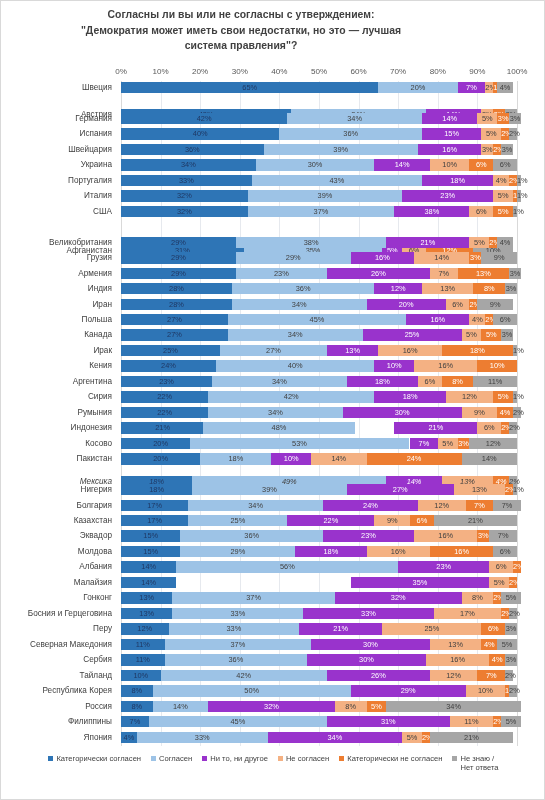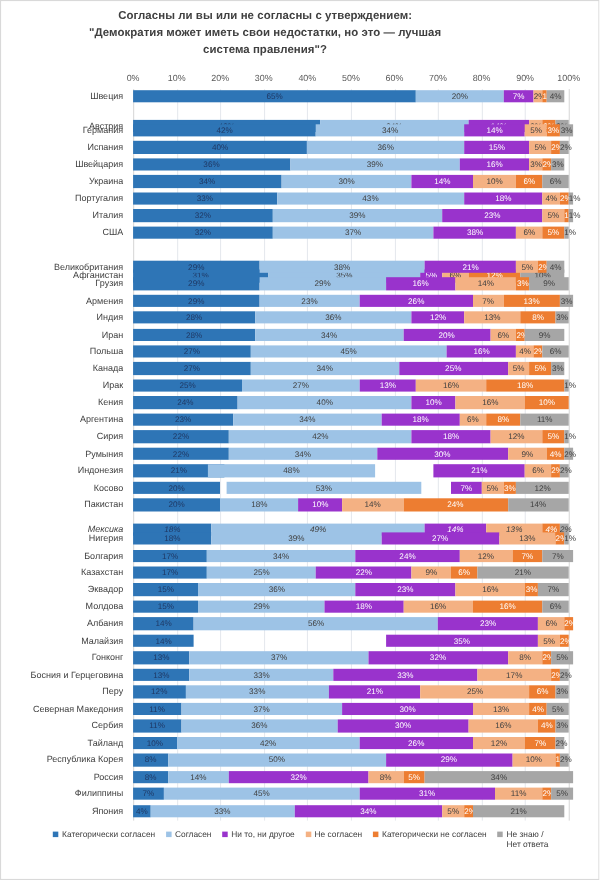--- a/index.html
+++ b/index.html
@@ -640,21 +640,21 @@
             <span>2%</span>
           </div>
         </div>
       </div>
       <div class="row" style="top: 340.233px;">
         <div class="rlabel">Индонезия</div>
         <div class="bars">
           <div class="seg" style="left: 0px; width: 83.16px; background: rgb(46, 117, 182); color: rgb(31, 56, 100);">
             <span>21%</span>
           </div>
-          <div class="seg" style="left: 68px; width: 152px; background: rgb(157, 195, 230); color: rgb(64, 64, 64);">
+          <div class="seg" style="left: 82px; width: 152px; background: rgb(157, 195, 230); color: rgb(64, 64, 64);">
             <span>48%</span>
           </div>
           <div class="seg" style="left: 273.24px; width: 83.16px; background: rgb(153, 51, 204); color: rgb(255, 255, 255);">
             <span>21%</span>
           </div>
           <div class="seg" style="left: 356.4px; width: 23.76px; background: rgb(244, 177, 131); color: rgb(64, 64, 64);">
             <span>6%</span>
           </div>
           <div class="seg" style="left: 380.16px; width: 7.92px; background: rgb(237, 125, 49); color: rgb(255, 255, 255);">
             <span>2%</span>
@@ -663,21 +663,21 @@
             <span>2%</span>
           </div>
         </div>
       </div>
       <div class="row" style="top: 355.698px;">
         <div class="rlabel">Косово</div>
         <div class="bars">
           <div class="seg" style="left: 0px; width: 79.2px; background: rgb(46, 117, 182); color: rgb(31, 56, 100);">
             <span>20%</span>
           </div>
-          <div class="seg" style="left: 85px; width: 177px; background: rgb(157, 195, 230); color: rgb(64, 64, 64);">
+          <div class="seg" style="left: 69px; width: 219px; background: rgb(157, 195, 230); color: rgb(64, 64, 64);">
             <span>53%</span>
           </div>
           <div class="seg" style="left: 289.08px; width: 27.72px; background: rgb(153, 51, 204); color: rgb(255, 255, 255);">
             <span>7%</span>
           </div>
           <div class="seg" style="left: 316.8px; width: 19.8px; background: rgb(244, 177, 131); color: rgb(64, 64, 64);">
             <span>5%</span>
           </div>
           <div class="seg" style="left: 336.6px; width: 11.88px; background: rgb(237, 125, 49); color: rgb(255, 255, 255);">
             <span>3%</span>

